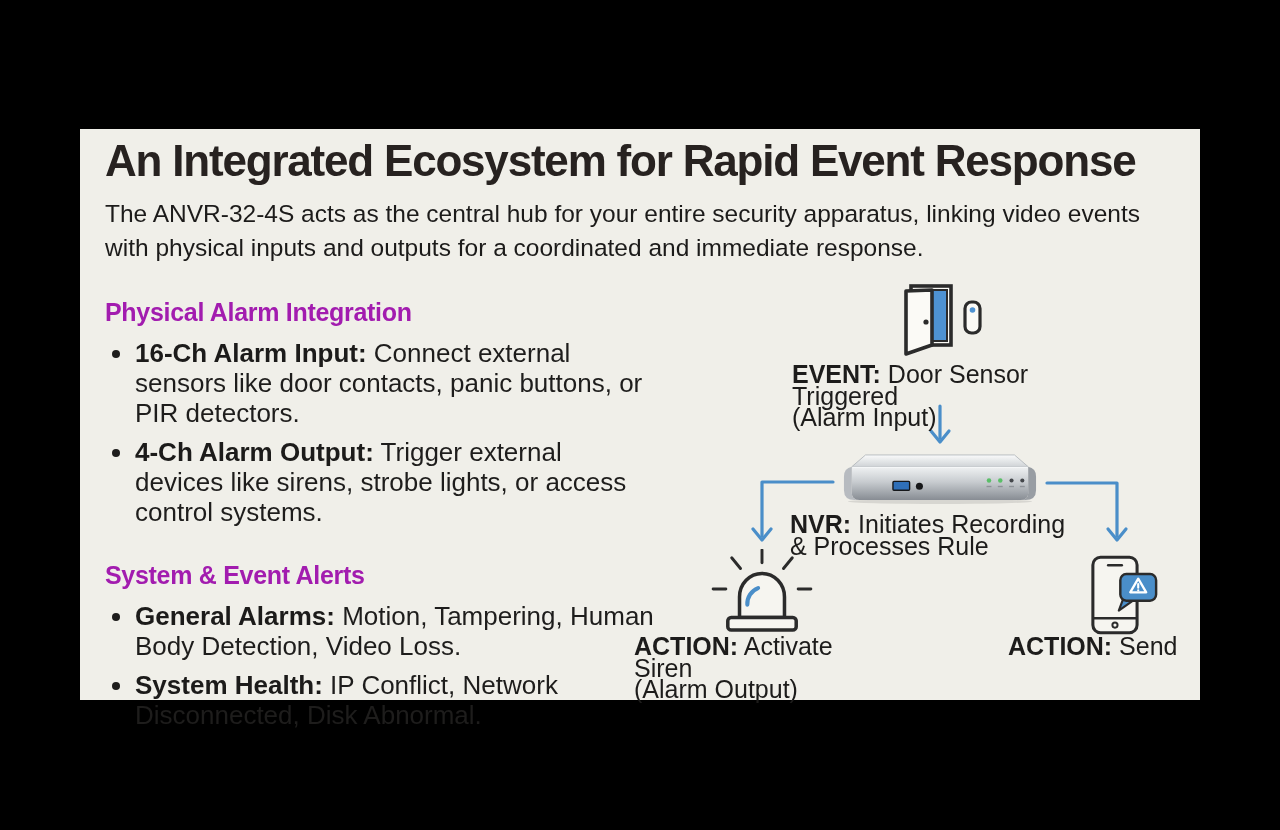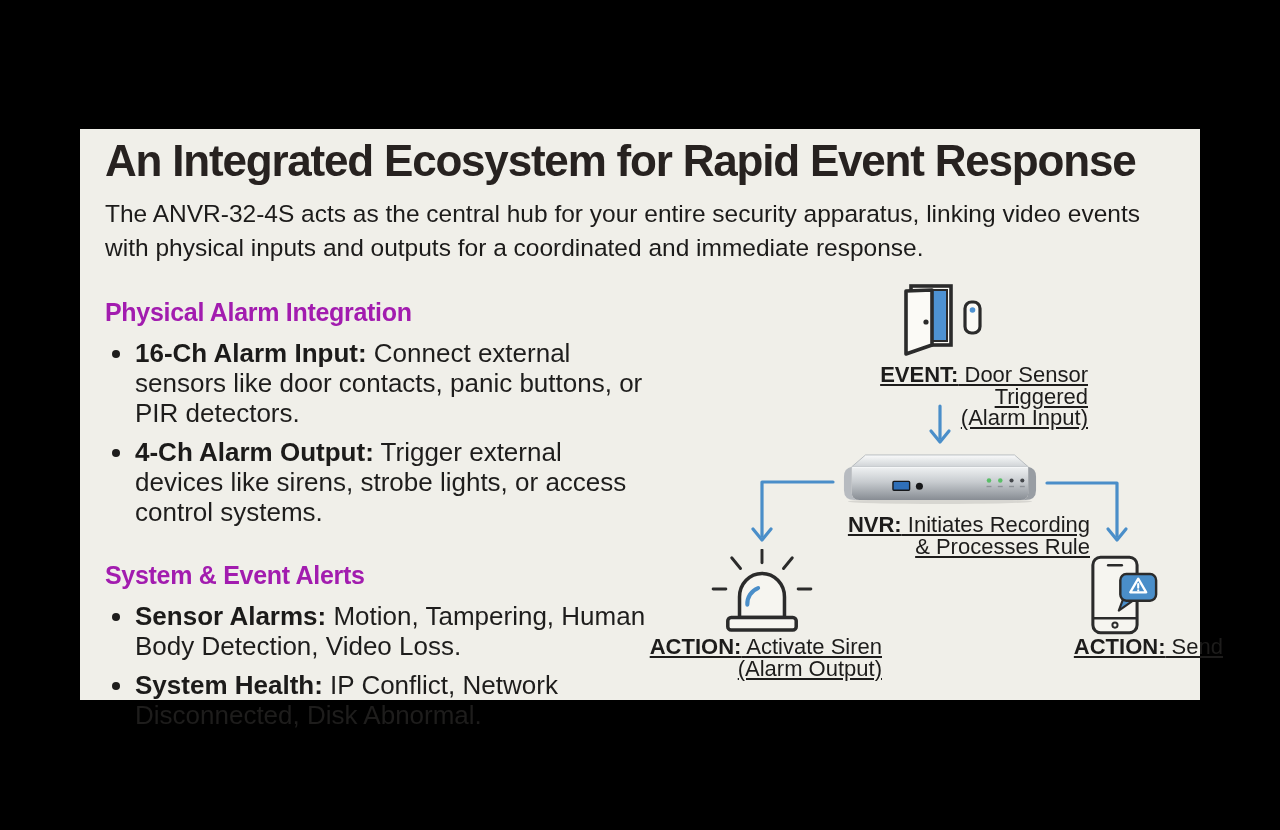--- a/index.html
+++ b/index.html
@@ -39,24 +39,23 @@
     margin-bottom:9px;
     color:#1e1d1c;
   }
   .sec li strong { font-weight:700; color:#1c1b1a; }
 
   
   .diagram { position:absolute; inset:0; }
   .diagram > * { position:absolute; }
   .connectors { left:0; top:0; width:1120px; height:571px; }
   .caption {
-    text-align:right;
-    font-size:22px; line-height:21.5px;
+    text-align:left;
+    font-size:25px; line-height:21.5px;
     color:#1d1c1b;
-    text-decoration:underline;
   }
   .caption strong { font-weight:700; }
   .icon-door   { left:813px; top:153px; }
   .cap-event   { left:712px; top:235px; width:296px; }
   .nvr-device  { left:762px; top:322px; }
   .cap-nvr     { left:710px; top:385px; width:300px; }
   .icon-siren  { left:627px; top:420px; }
   .cap-siren   { left:554px; top:507px; width:248px; }
   .icon-phone  { left:1008px; top:426px; }
   .cap-mobile  { left:928px; top:507px; width:215px; }
@@ -75,21 +74,21 @@
       <h2>Physical Alarm Integration</h2>
       <ul>
         <li><strong>16-Ch Alarm Input:</strong><span> Connect external sensors like door contacts, panic buttons, or PIR detectors.</span></li>
         <li><strong>4-Ch Alarm Output:</strong><span> Trigger external devices like sirens, strobe lights, or access control systems.</span></li>
       </ul>
     </section>
 
     <section class="sec sec-2">
       <h2>System &amp; Event Alerts</h2>
       <ul>
-        <li><strong>Sensor Alarms:</strong><span> Motion, Tampering, Human Body Detection, Video Loss.</span></li>
+        <li><strong>General Alarms:</strong><span> Motion, Tampering, Human Body Detection, Video Loss.</span></li>
         <li><strong>System Health:</strong><span> IP Conflict, Network Disconnected, Disk Abnormal.</span></li>
       </ul>
     </section>
   </div>
 
   <div class="diagram">
 
     <svg class="connectors" viewBox="0 0 1120 571" fill="none" stroke="#4a8ec9" stroke-width="3.2" stroke-linecap="round" stroke-linejoin="round">
       <path d="M860,277 V309"></path>
       <path d="M851,302 L860,313 L869,302"></path>

